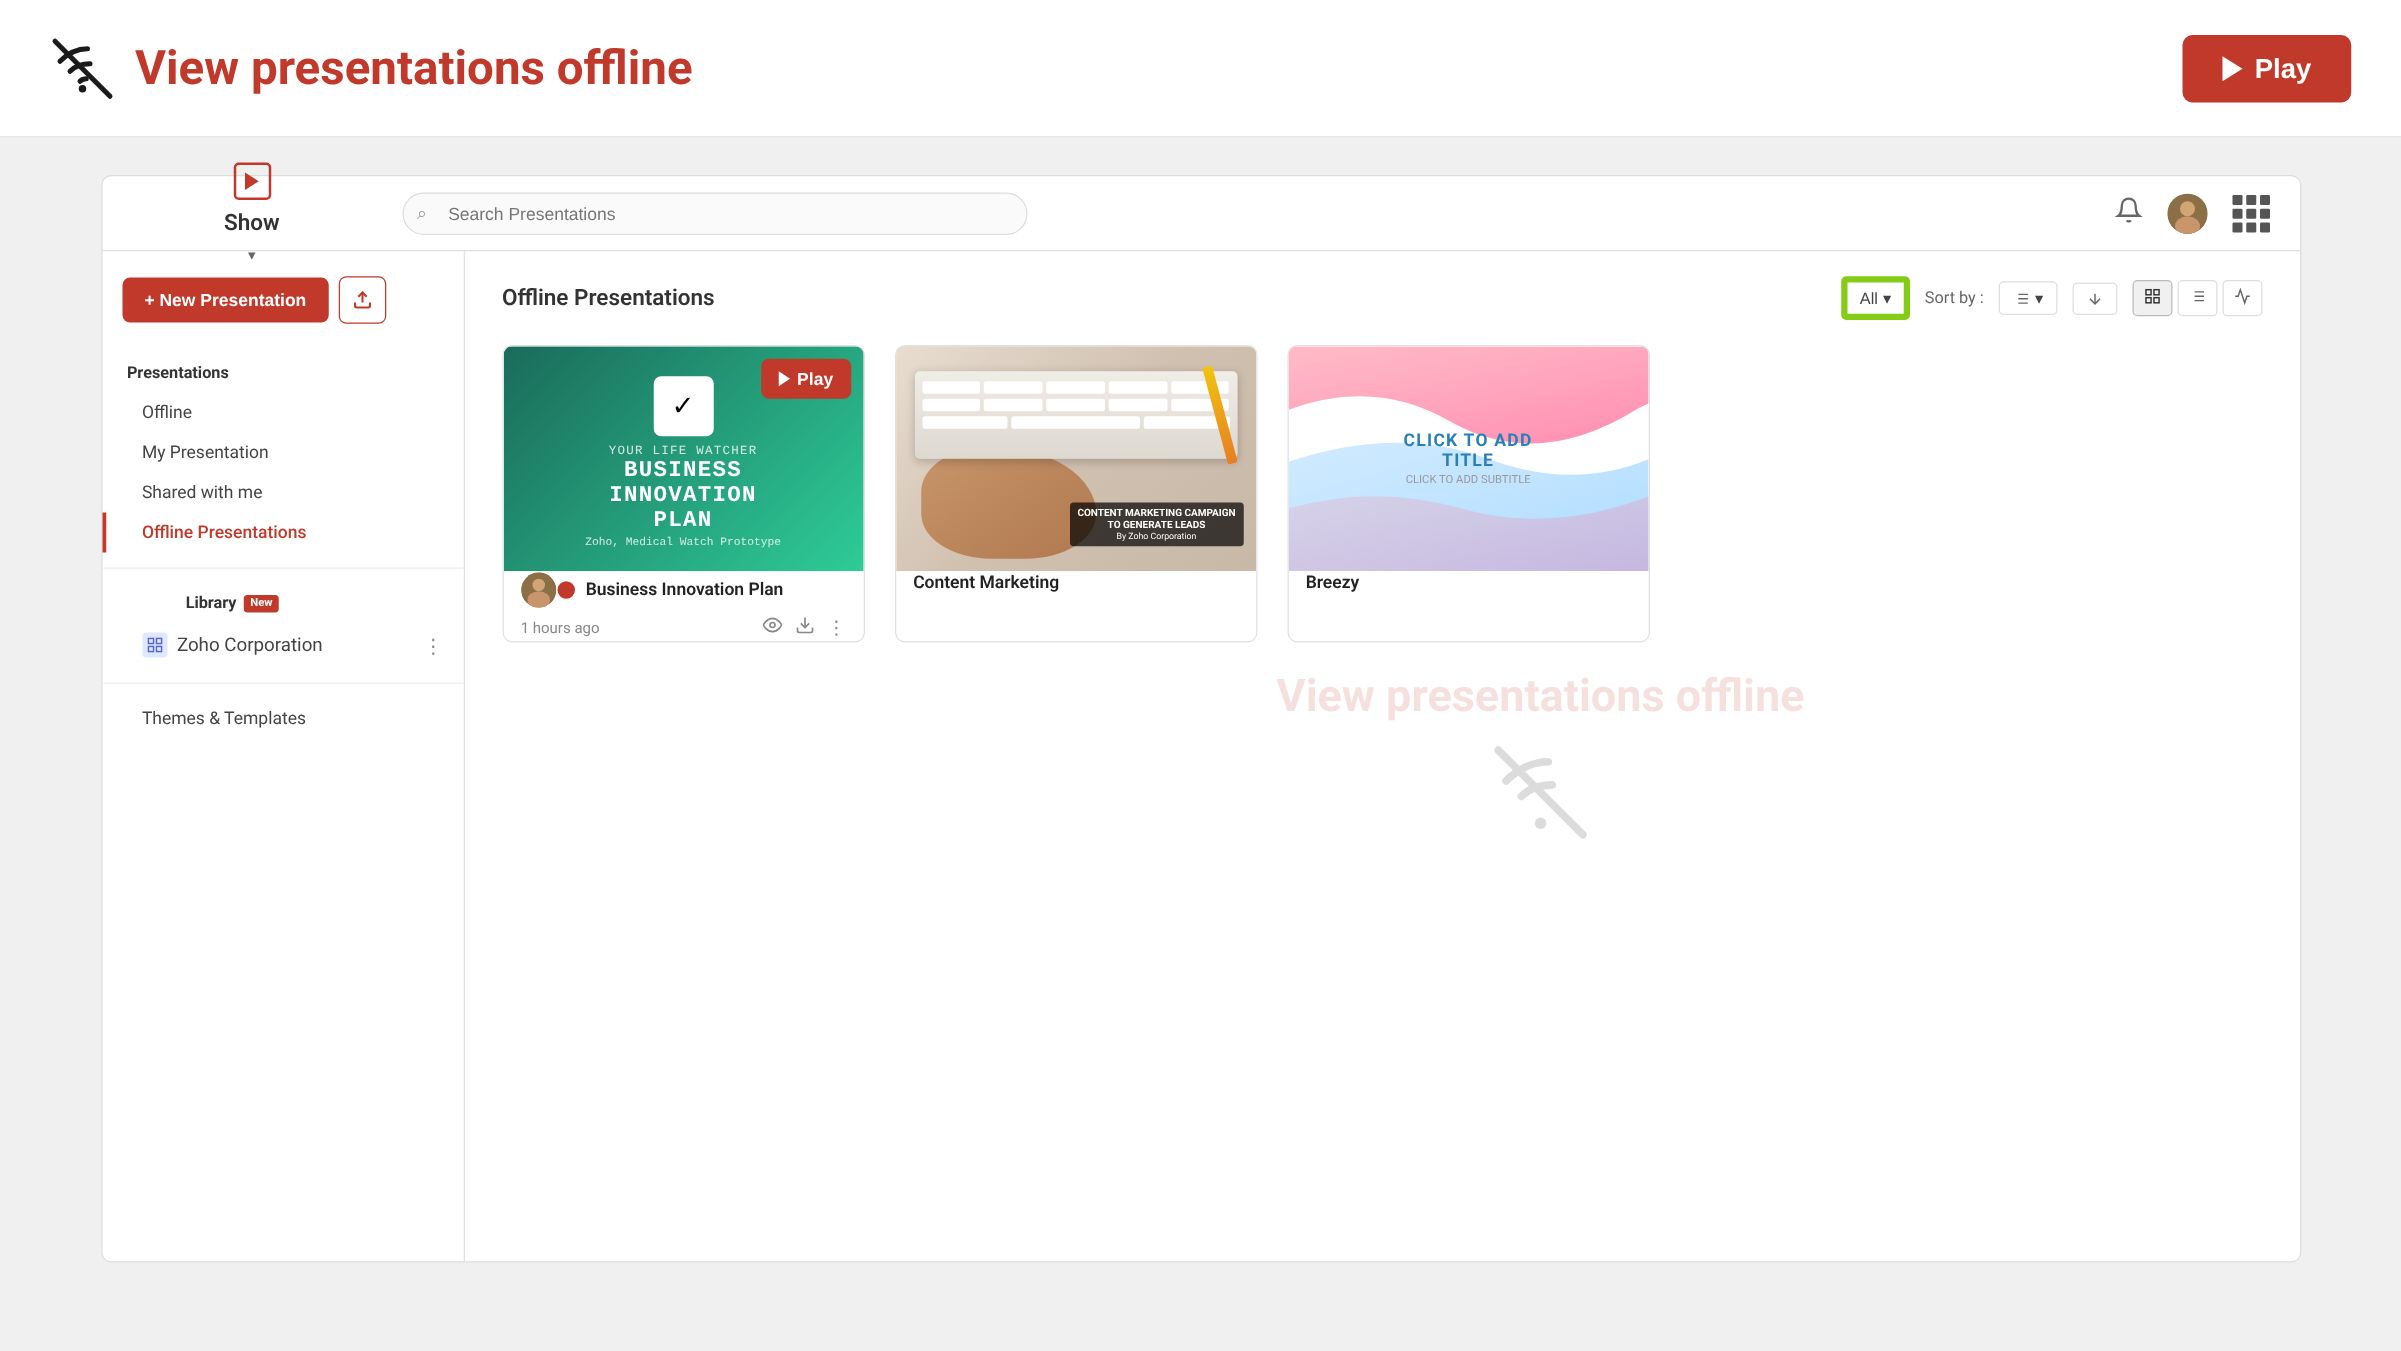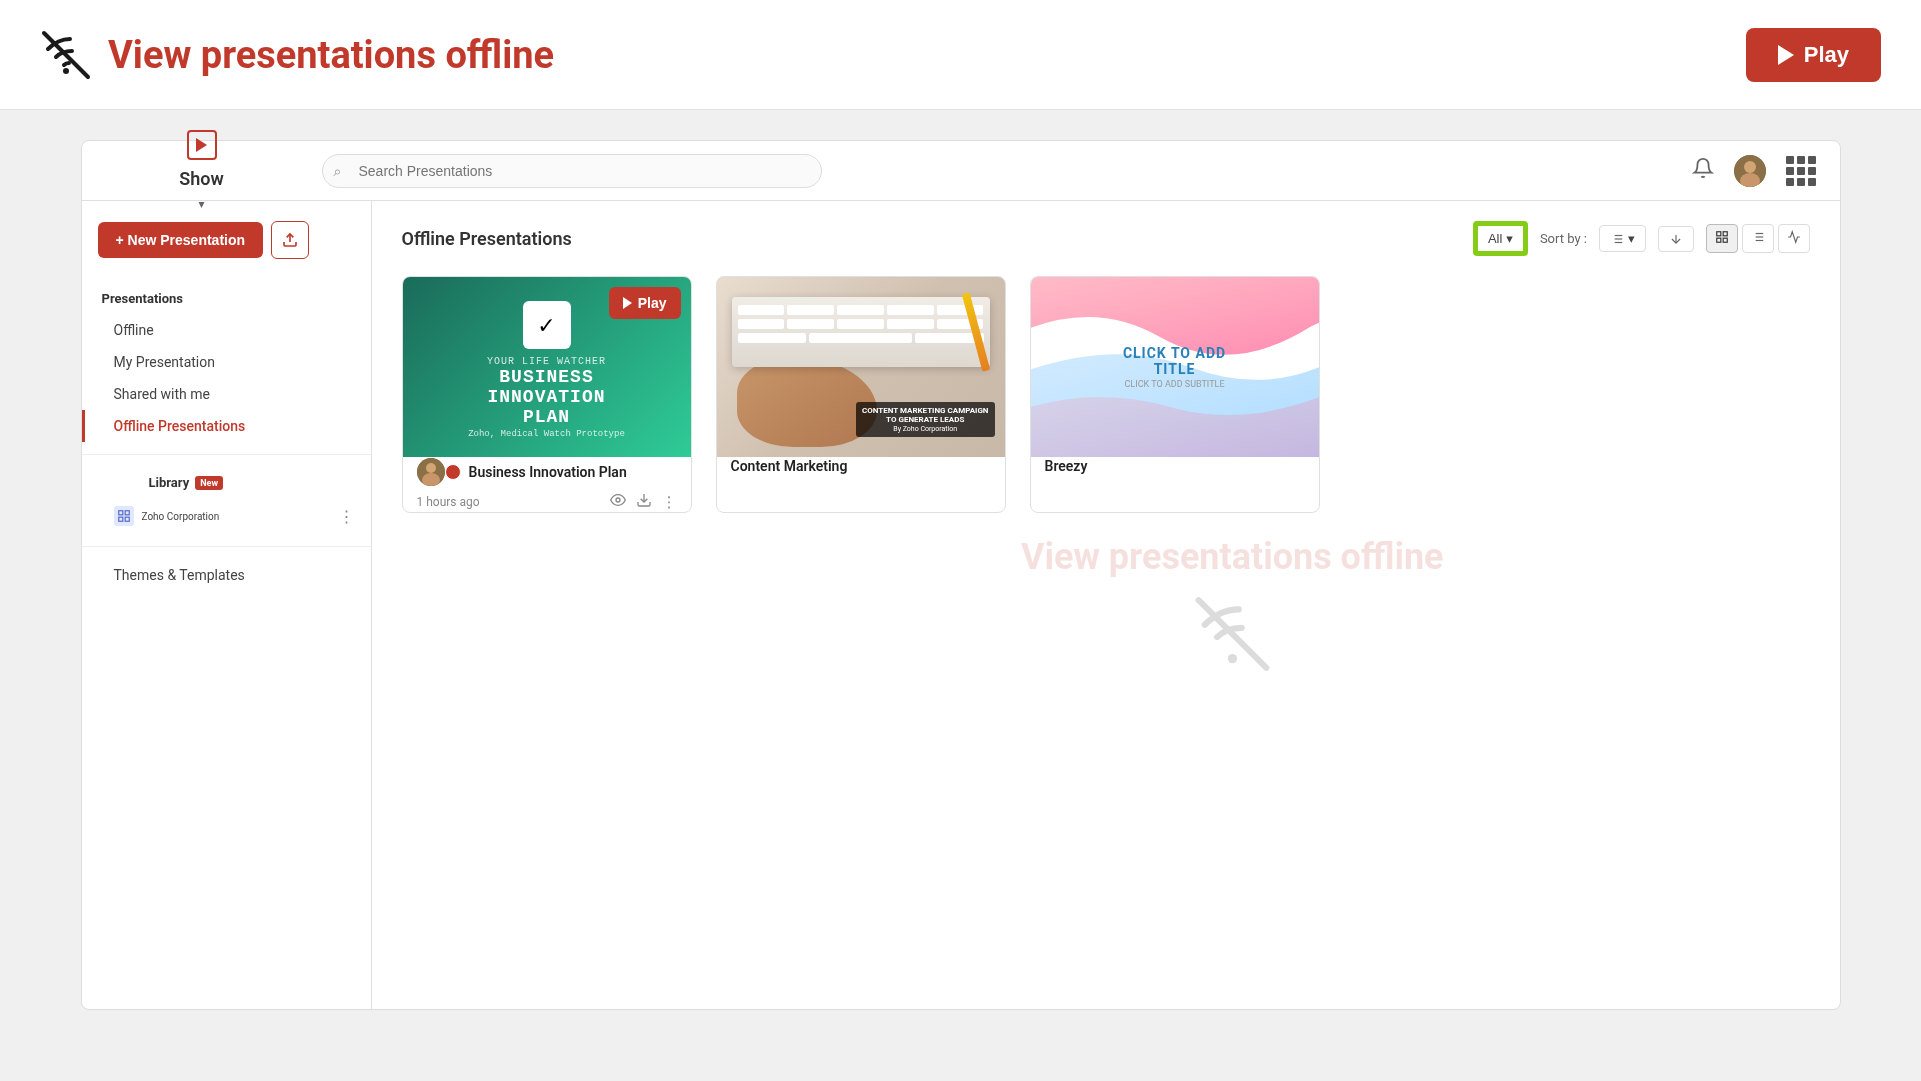--- a/index.html
+++ b/index.html
@@ -270,21 +270,21 @@
       display: flex;
       align-items: center;
       justify-content: space-between;
       padding: 8px 16px 8px 32px;
       cursor: pointer;
     }
     .library-item-left {
       display: flex;
       align-items: center;
       gap: 8px;
-      font-size: 10px;
+      font-size: 15px;
       color: #444;
     }
     .org-icon {
       width: 20px;
       height: 20px;
       background: #e0e8ff;
       border-radius: 3px;
       display: flex;
       align-items: center;
       justify-content: center;

